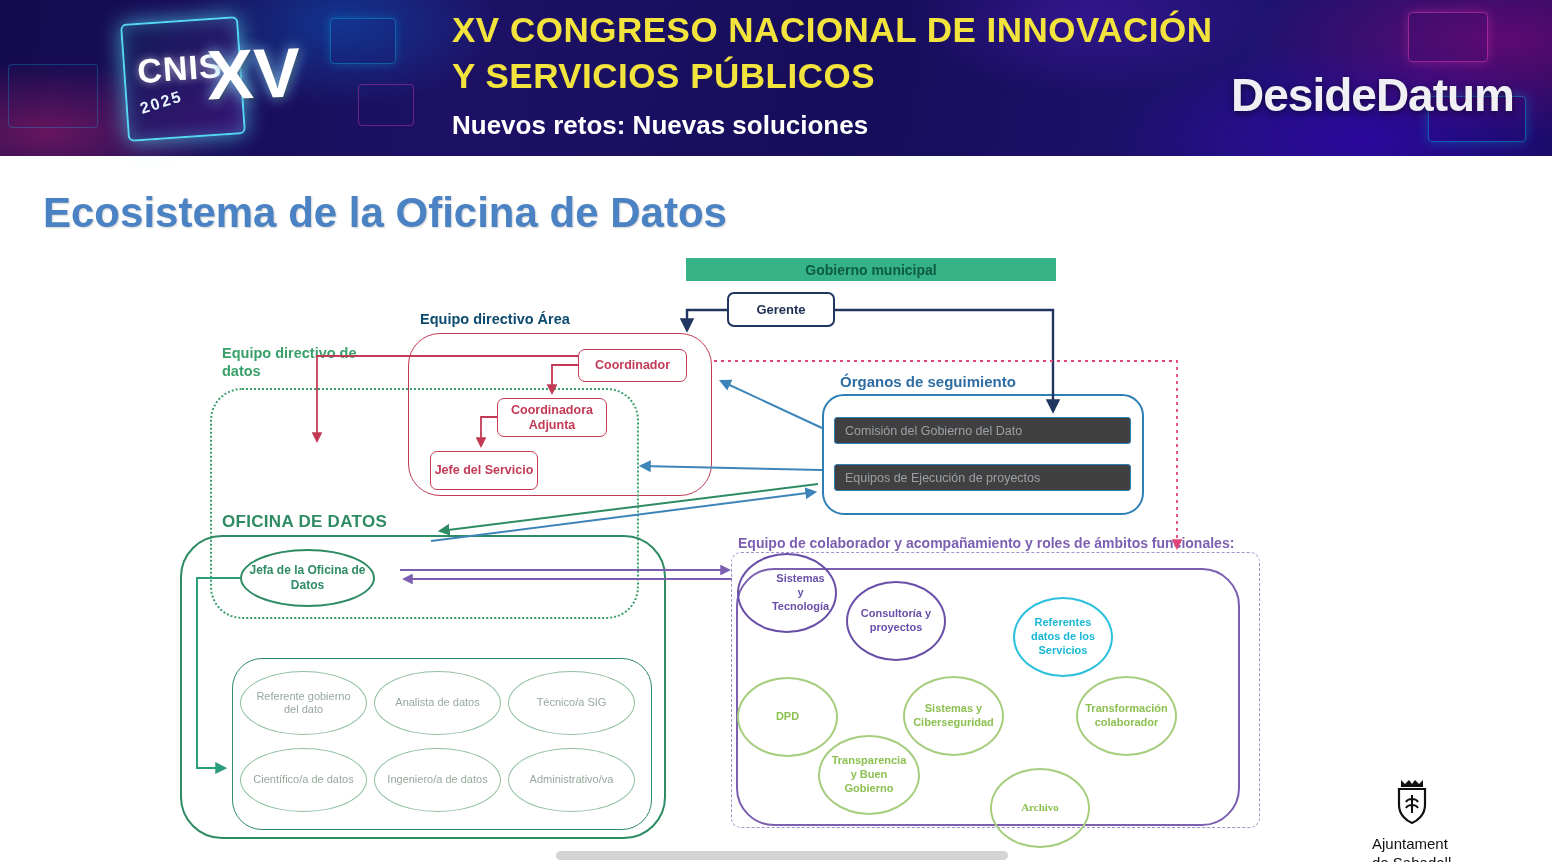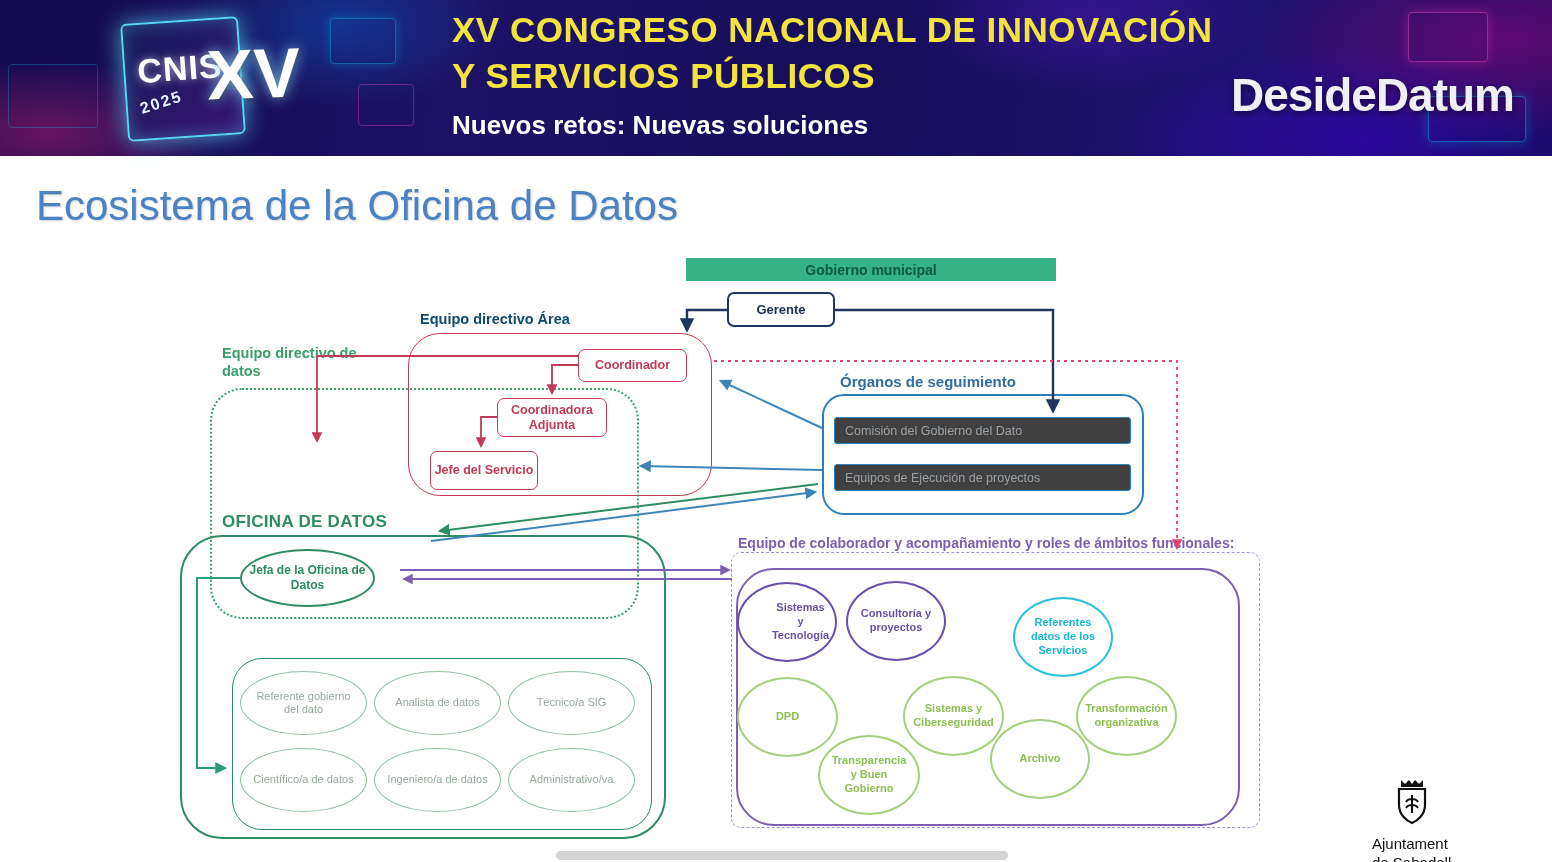--- a/index.html
+++ b/index.html
@@ -28,21 +28,21 @@
   #cnis-name{font-size:34px;font-weight:bold;color:#fff;letter-spacing:1px;text-shadow:0 0 8px rgba(255,255,255,.6);}
   #cnis-year{font-size:16px;font-weight:bold;color:#e6f6ff;transform:rotate(-14deg);margin-top:4px;letter-spacing:2px;}
   #cnis-xv{position:absolute;right:2px;top:30px;font-size:70px;font-weight:bold;color:#fff;transform:rotate(-2deg);
     text-shadow:0 0 14px rgba(140,220,255,.9),2px 2px 4px rgba(0,0,0,.5);}
   #ct1{position:absolute;left:452px;top:10px;font-size:35px;font-weight:800;color:#f2e43c;letter-spacing:.5px;white-space:nowrap;}
   #ct2{position:absolute;left:452px;top:56px;font-size:35px;font-weight:800;color:#f2e43c;letter-spacing:.5px;white-space:nowrap;}
   #csub{position:absolute;left:452px;top:110px;font-size:26px;font-weight:bold;color:#fff;white-space:nowrap;}
   #brand{position:absolute;right:38px;top:68px;font-size:46px;font-weight:bold;color:#efeff4;letter-spacing:-1px;
     text-shadow:0 2px 6px rgba(0,0,0,.55);}
   
-  #slide-title{position:absolute;left:32px;top:178px;margin:4px;font-size:42px;font-weight:400;color:#4a82c4;
+  #slide-title{position:absolute;left:32px;top:178px;margin:11px;font-size:42px;font-weight:700;color:#4a82c4;
     text-shadow:1px 1px 2px rgba(0,0,0,.18);white-space:nowrap;}
   
   .cfx{display:flex;align-items:center;justify-content:center;text-align:center;box-sizing:border-box;}
   #gob-bar{position:absolute;left:686px;top:258px;width:370px;height:23px;background:#35b286;
     color:#0c5c44;font-size:14px;font-weight:bold;}
   #gerente{position:absolute;left:727px;top:292px;width:108px;height:35px;background:#fff;border:2.5px solid #20355f;
     border-radius:7px;color:#1c2e52;font-size:13px;font-weight:bold;}
   #area-label{position:absolute;left:420px;top:311px;color:#0c4a6e;font-size:14.5px;font-weight:bold;white-space:nowrap;}
   #area-box{position:absolute;left:408px;top:333px;width:302px;height:161px;border:1.5px solid #c23a55;border-radius:32px;}
   .red-box{position:absolute;background:#fff;border:1.5px solid #c23a55;border-radius:7px;color:#c23a55;
@@ -67,28 +67,28 @@
     color:#97a99d;font-size:11px;line-height:1.2;padding:0 8px;background:#fff;}
   .r1{left:240px;top:671px;} .r2{left:374px;top:671px;} .r3{left:508px;top:671px;}
   .r4{left:240px;top:748px;} .r5{left:374px;top:748px;} .r6{left:508px;top:748px;}
   #colab-label{position:absolute;left:738px;top:534px;width:515px;color:#7d5fb2;font-size:14px;font-weight:bold;line-height:1.3;}
   #colab-dashed{position:absolute;left:731px;top:552px;width:527px;height:274px;border:1.5px dashed #a391cf;border-radius:10px;}
   #colab-box{position:absolute;left:736px;top:568px;width:500px;height:254px;border:2px solid #7d5fb2;border-radius:38px;}
   .circle{position:absolute;border-radius:50%;font-weight:bold;font-size:11px;line-height:1.25;padding:0 10px;}
   .c-purple{border:2px solid #6a4fa8;color:#6a4fa8;}
   .c-cyan{border:2px solid #2bc0dc;color:#18b8d4;}
   .c-green{border:2px solid #a6ce7e;color:#8cc051;}
-  .p1{left:737px;top:582px;width:100px;height:80px;padding-left:37px;}
+  .p1{left:737px;top:553px;width:100px;height:80px;padding-left:37px;}
   .p2{left:846px;top:581px;width:100px;height:80px;}
   .p3{left:1013px;top:597px;width:100px;height:80px;}
   .p4{left:737px;top:677px;width:101px;height:80px;}
   .p5{left:903px;top:676px;width:101px;height:80px;}
   .p6{left:1076px;top:676px;width:101px;height:80px;}
   .p7{left:818px;top:735px;width:102px;height:80px;}
-  .p8{left:990px;top:719px;width:100px;height:80px;}
+  .p8{left:990px;top:768px;width:100px;height:80px;font-family:Liberation Serif, serif;}
   
   #arrows{position:absolute;left:0;top:0;width:1552px;height:862px;pointer-events:none;}
   .ln{fill:none;stroke-width:2px;}
   .navy{stroke:#20355f;stroke-width:2.4px;}
   .redl{stroke:#c23a55;stroke-width:1.8px;}
   .bluel{stroke:#3d85b8;}
   .greenl{stroke:#2e8b63;}
   .teall{stroke:#2a9d7c;}
   .purplel{stroke:#7d5fb2;stroke-width:1.8px;}
   .pinkl{stroke:#e0447a;stroke-width:1.8px;stroke-dasharray:3 4;}
@@ -152,21 +152,21 @@
   <div class="role r6 cfx">Administrativo/va</div>
 
   <div id="colab-label">Equipo de colaborador y acompañamiento y roles de ámbitos funcionales:</div>
   <div id="colab-dashed"></div>
   <div id="colab-box"></div>
   <div class="circle c-purple p1 cfx">Sistemas y Tecnología</div>
   <div class="circle c-cyan p3 cfx">Referentes datos de los Servicios</div>
   <div class="circle c-purple p2 cfx">Consultoría y proyectos</div>
   <div class="circle c-green p4 cfx">DPD</div>
   <div class="circle c-green p5 cfx">Sistemas y Ciberseguridad</div>
-  <div class="circle c-green p6 cfx">Transformación organizativa</div>
+  <div class="circle c-green p6 cfx">Transformación colaborador</div>
   <div class="circle c-green p7 cfx">Transparencia y Buen Gobierno</div>
   <div class="circle c-green p8 cfx">Archivo</div>
 
   <svg id="arrows" viewBox="0 0 1552 862">
     <defs>
       <marker id="ma-navy" viewBox="0 0 8 8" refX="6.5" refY="4" markerWidth="6" markerHeight="6" orient="auto">
           <path d="M0,0 L8,4 L0,8 z" fill="#20355f"></path>
         </marker>
       <marker id="ma-red" viewBox="0 0 8 8" refX="6.5" refY="4" markerWidth="6" markerHeight="6" orient="auto">
           <path d="M0,0 L8,4 L0,8 z" fill="#c23a55"></path>

